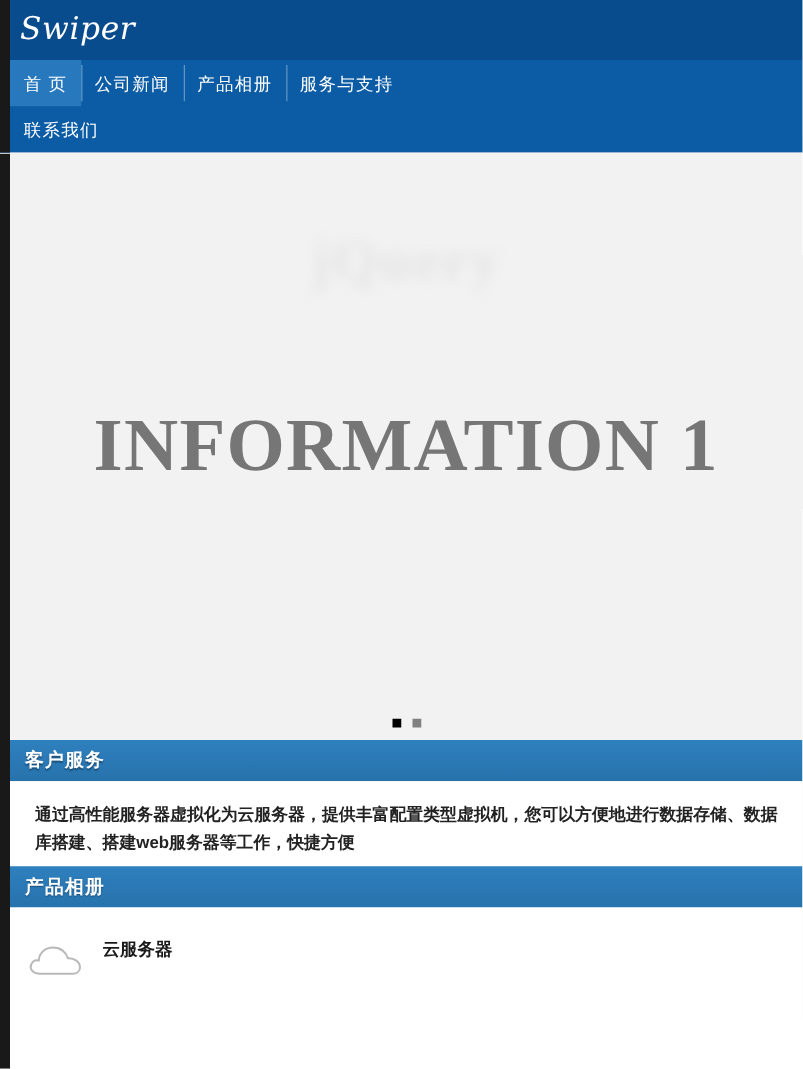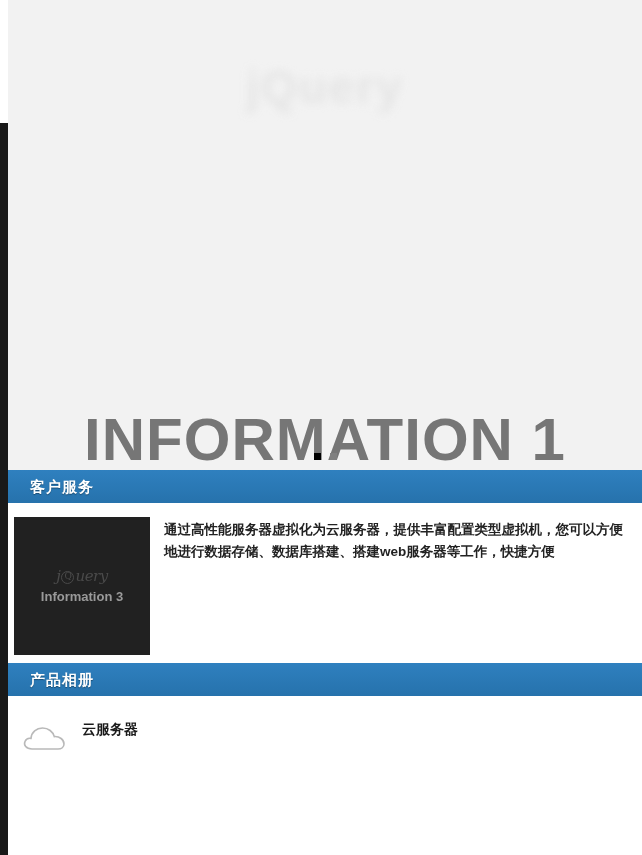--- a/index.html
+++ b/index.html
@@ -107,22 +107,23 @@
     margin-left: 8px;
     width: 634px;
     height: 470px;
     background: #f2f2f2;
     overflow: hidden;
   }
   .slide {
     position: absolute;
     inset: 0;
     display: flex;
-    align-items: flex-end;
+    align-items: center;
     justify-content: center;
+    font-family: Liberation Serif, serif;
   }
   .slide-watermark {
     position: absolute;
     top: 60px;
     left: 0;
     right: 0;
     text-align: center;
     font-size: 46px;
     font-weight: bold;
     color: #e2e2e2;
@@ -165,21 +166,21 @@
     width: 634px;
     box-sizing: border-box;
     background: #ffffff;
   }
   .section-head {
     height: 33px;
     background: #2878b5;
     background: linear-gradient(180deg, #2f80bf 0%, #2672ac 100%);
     display: flex;
     align-items: center;
-    padding-left: 22px;
+    padding-left: 12px;
     box-sizing: border-box;
   }
   .section-head-title {
     color: #ffffff;
     font-size: 15px;
     font-weight: bold;
     letter-spacing: 1px;
     text-shadow: 0 1px 1px rgba(0,0,0,0.35);
     line-height: 1;
   }
@@ -266,44 +267,63 @@
   }
   .spacer-6 { height: 6px; }
 </style>
 </head>
 <body>
 
 <div id="page">
 
   <div class="left-rail"></div>
 
+  <div class="site-header">
+
+    <div class="brand-bar">
+      <div class="brand-logo">Swiper</div>
+    </div>
+
+    <div class="nav">
+      <div class="nav-item active">
+        <span>首 页</span>
+      </div>
+      <div class="nav-item">
+        <span>公司新闻</span>
+      </div>
+      <div class="nav-item">
+        <span>产品相册</span>
+      </div>
+      <div class="nav-item">
+        <span>服务与支持</span>
+      </div>
+      <div class="nav-row-break"></div>
+      <div class="nav-item">
+        <span>联系我们</span>
+      </div>
+    </div>
+  </div>
 
   <div class="slider">
     <div class="slide">
       <div class="slide-watermark">jQuery</div>
       <div class="slide-title">INFORMATION 1</div>
     </div>
     <div class="pagination">
       <span class="bullet active"></span>
       <span class="bullet"></span>
     </div>
   </div>
 
   <div class="section">
     <div class="section-head">
       <div class="section-head-title">客户服务</div>
     </div>
     <div class="section-body">
       <div class="service-row">
-        <div class="thumb">
-          <div class="thumb-mark">
-            <i>j</i><span class="q">Q</span><i>uery</i>
-          </div>
-          <div class="thumb-label">Information 3</div>
-        </div>
         <div class="service-text">通过高性能服务器虚拟化为云服务器，提供丰富配置类型虚拟机，您可以方便地进行数据存储、数据库搭建、搭建web服务器等工作，快捷方便</div>
       </div>
     </div>
   </div>
 
   <div class="section">
     <div class="section-head">
       <div class="section-head-title">产品相册</div>
     </div>
     <div class="section-body">

